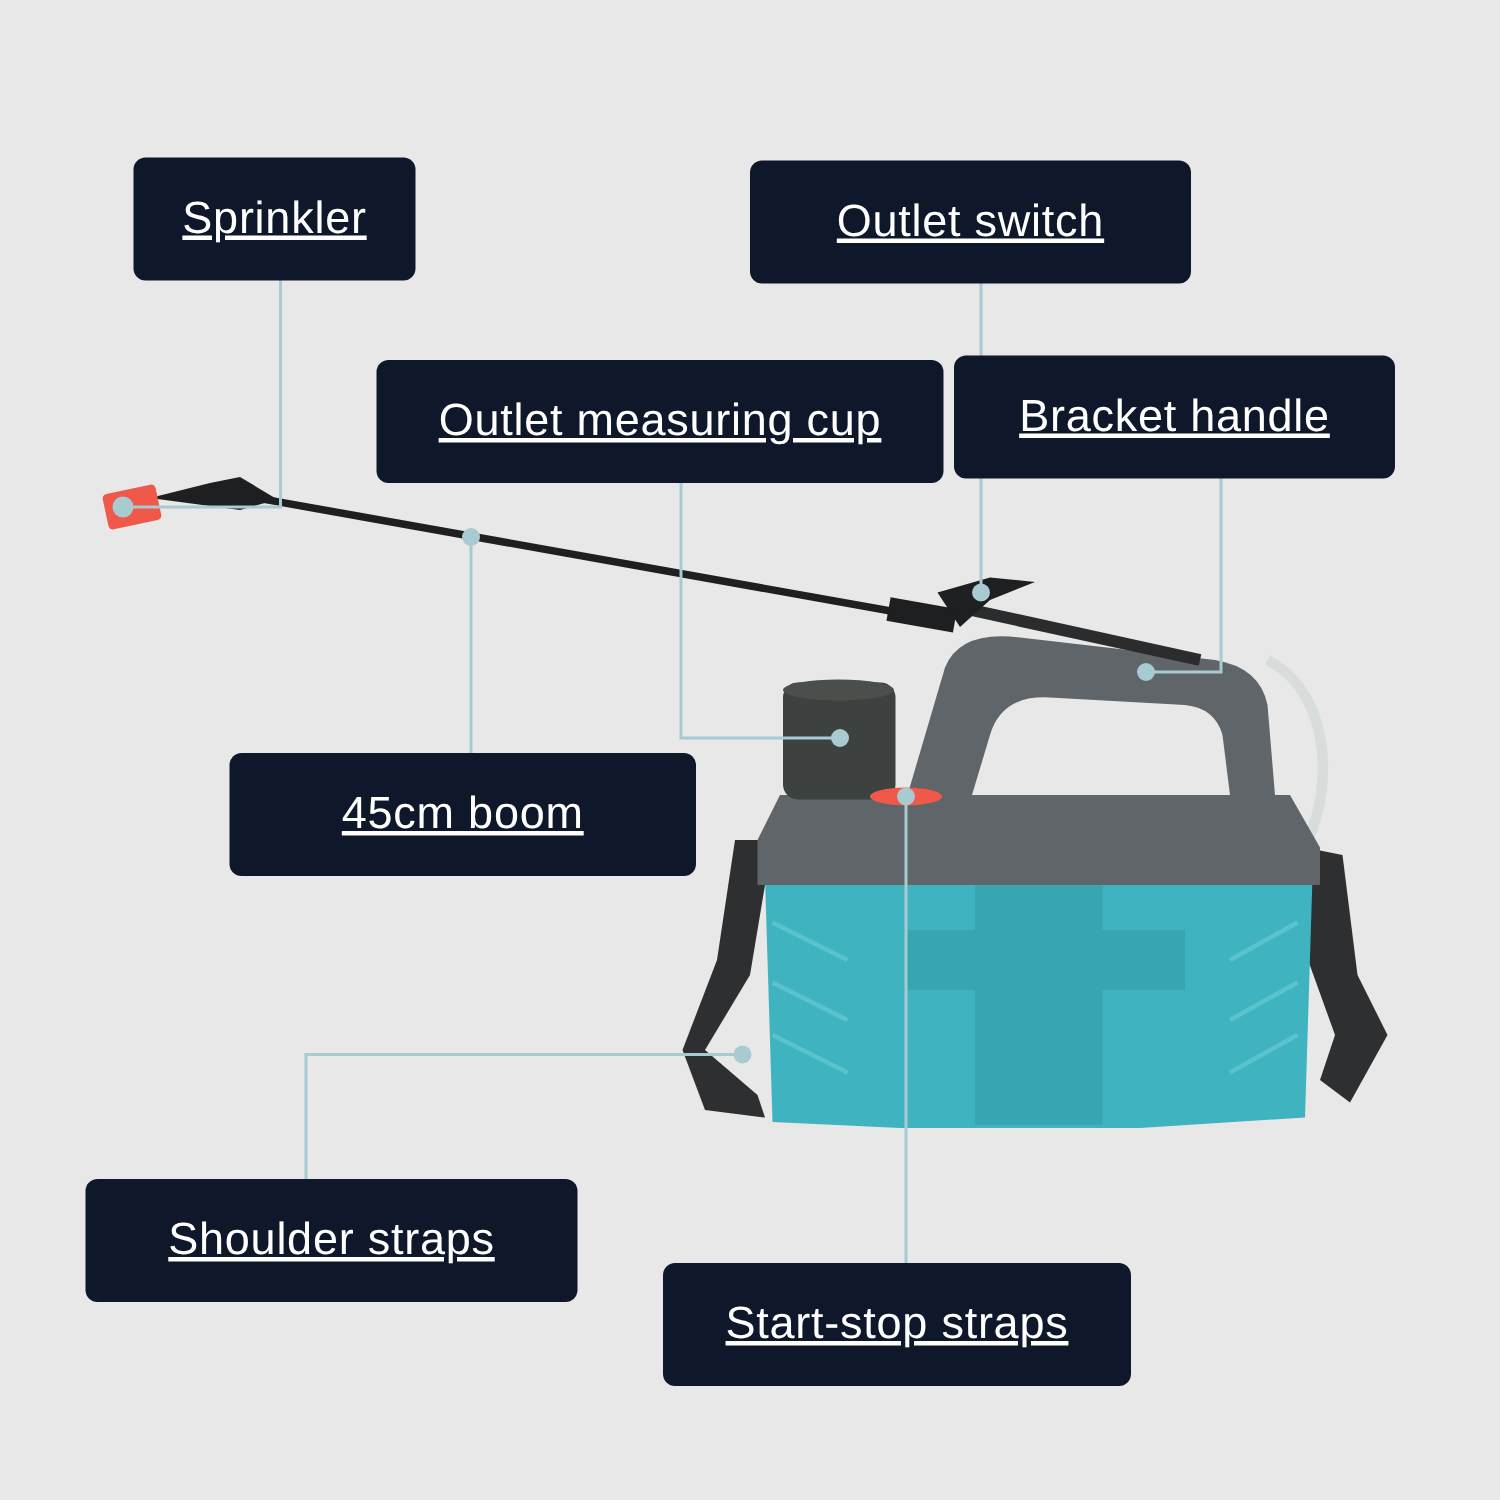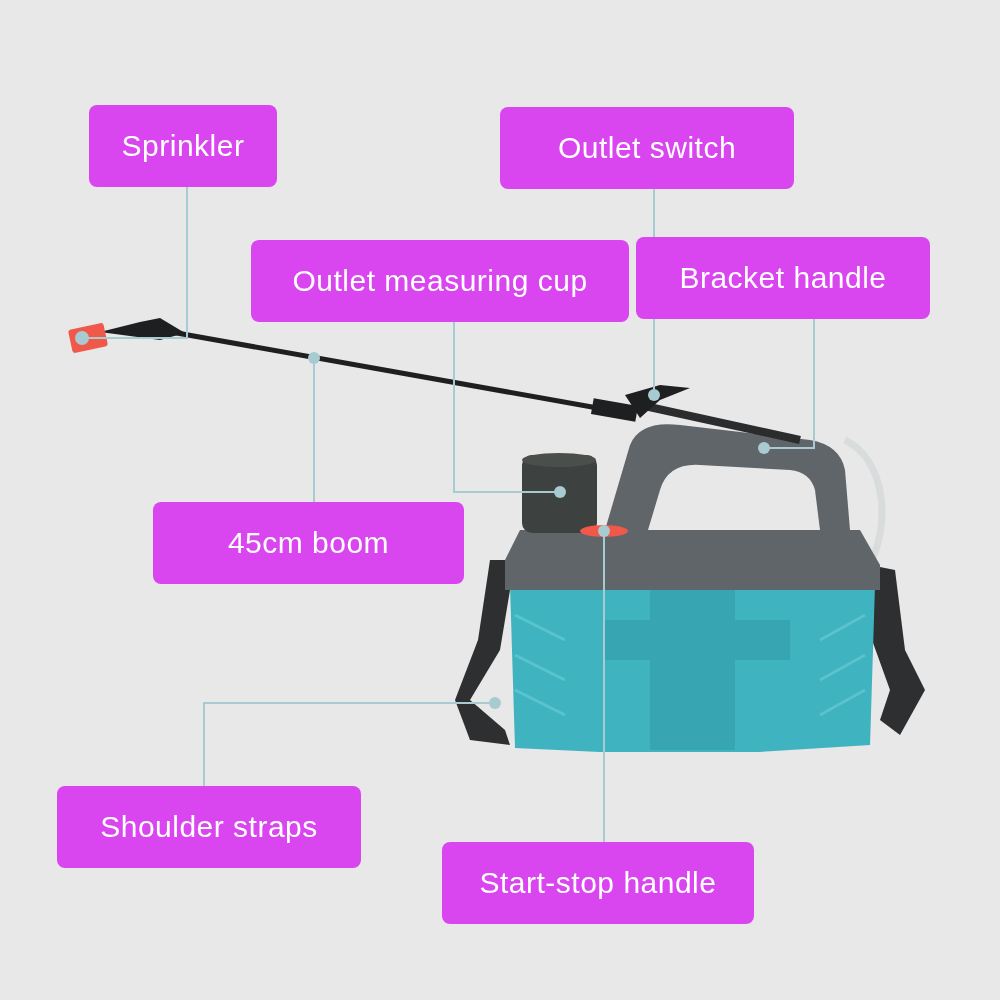--- a/index.html
+++ b/index.html
@@ -1,17 +1,17 @@
 <!DOCTYPE html>
 <html><head>
 <meta charset="utf-8">
 <style>
   html,body{margin:0;padding:0;}
   body{width:1000px;height:1000px;background:#e8e8e8;position:relative;overflow:hidden;font-family:"Liberation Sans","DejaVu Sans",sans-serif;}
-  .label{position:absolute;background:#d946ef;border-radius:8px;color:#fff;font-size:30px;display:flex;align-items:center;justify-content:center;letter-spacing:0.5px;}
+  .label{position:absolute;background:#0f172a;border-radius:8px;color:#fff;font-size:30px;display:flex;align-items:center;justify-content:center;letter-spacing:0.5px;text-decoration:underline;}
   svg.art{position:absolute;left:0;top:0;}
 </style>
 </head>
 <body>
 
 <svg class="art" width="1000" height="1000" viewBox="0 0 1000 1000">
 
   <path d="M845 440 C 885 460, 890 520, 872 560" stroke="#d9dcdc" stroke-width="7" fill="none"></path>
 
   <g fill="#2d2f31">
@@ -65,14 +65,14 @@
     <circle cx="495" cy="703" r="6"></circle>
     <circle cx="604" cy="531" r="6"></circle>
   </g>
 </svg>
 
 <div class="label" style="left:89px;top:105px;width:188px;height:82px;">Sprinkler</div>
 <div class="label" style="left:500px;top:107px;width:294px;height:82px;text-align:center;">Outlet switch</div>
 <div class="label" style="left:251px;top:240px;width:378px;height:82px;">Outlet measuring cup</div>
 <div class="label" style="left:636px;top:237px;width:294px;height:82px;">Bracket handle</div>
 <div class="label" style="left:153px;top:502px;width:311px;height:82px;text-align:center;">45cm boom</div>
-<div class="label" style="left:57px;top:786px;width:304px;height:82px;">Shoulder straps</div>
-<div class="label" style="left:442px;top:842px;width:312px;height:82px;">Start-stop handle</div>
+<div class="label" style="left:57px;top:786px;width:328px;height:82px;">Shoulder straps</div>
+<div class="label" style="left:442px;top:842px;width:312px;height:82px;">Start-stop straps</div>
 
 </body></html>

